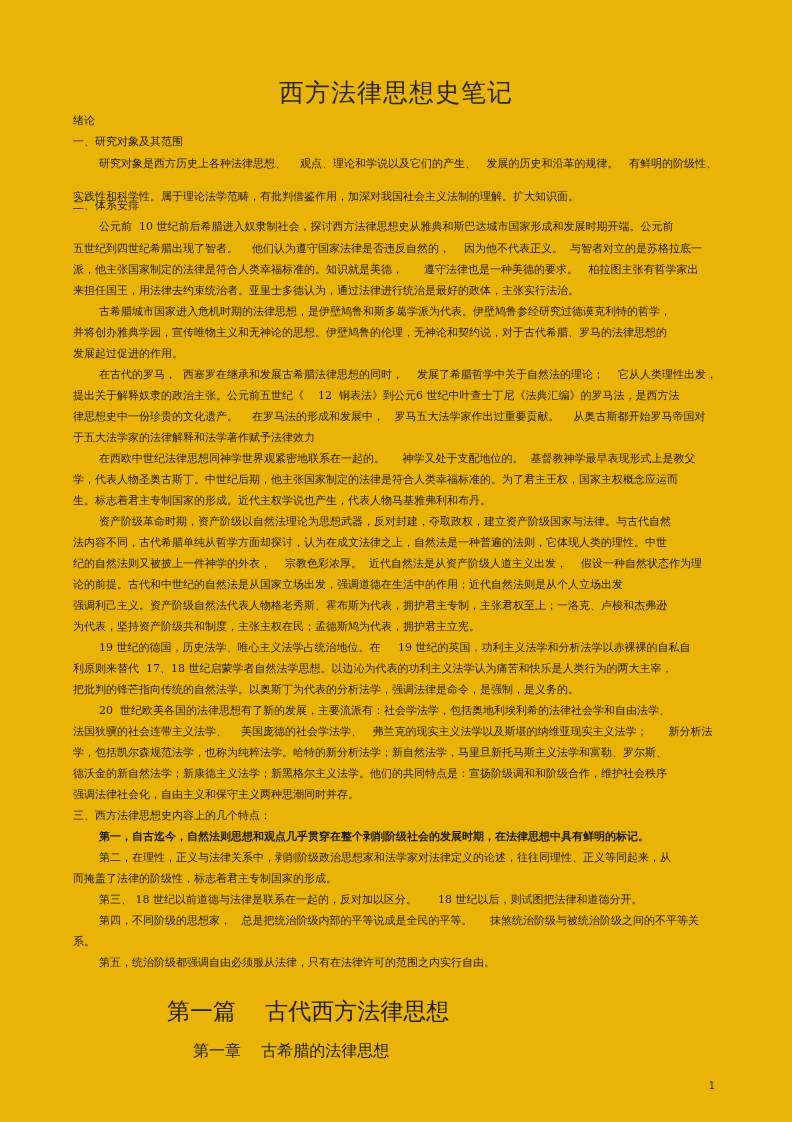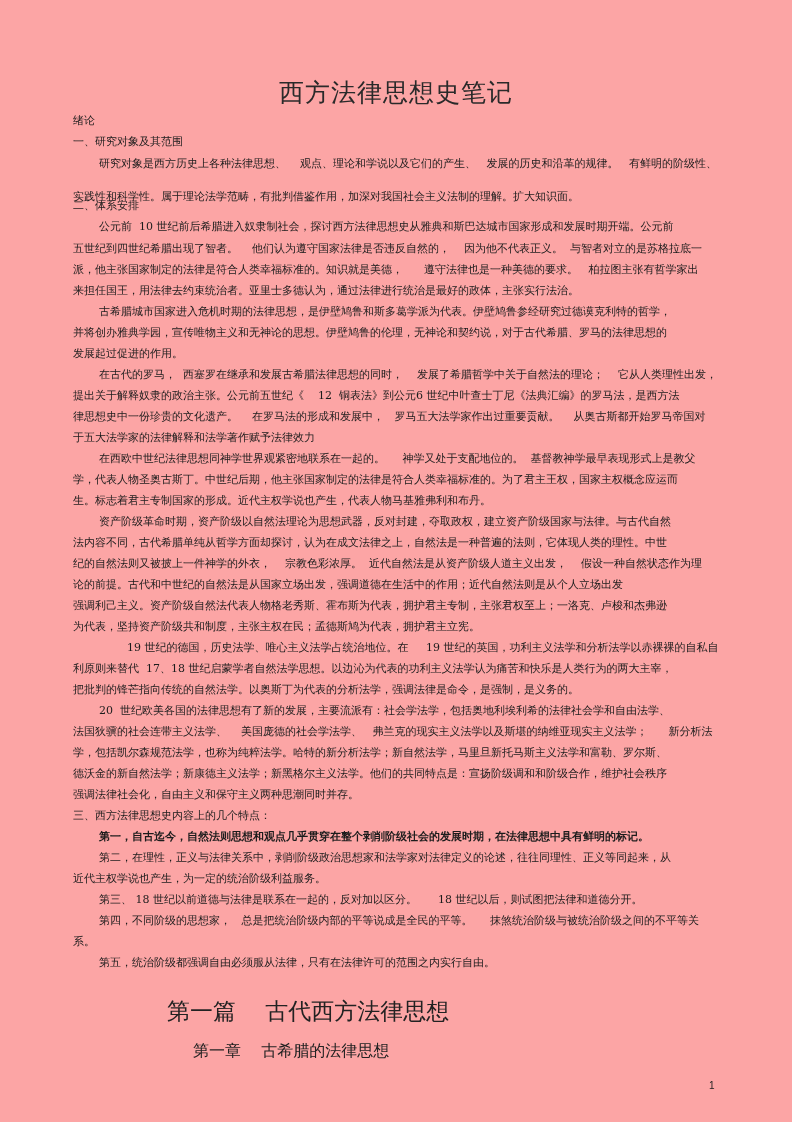--- a/index.html
+++ b/index.html
@@ -1,18 +1,18 @@
 <!DOCTYPE html>
 <html><head>
 <meta charset="utf-8">
 <style>
   html, body { margin: 0; padding: 0; background: #ffffff; }
   body { width: 792px; height: 1122px; position: relative; overflow: hidden;
          font-family: "DejaVu Serif", "Liberation Serif", serif; color: #1a1a1a; }
-  .page { position: absolute; left: 0; top: 0; width: 792px; height: 1122px; background: #fca5a5; }
+  .page { position: absolute; left: 0; top: 0; width: 792px; height: 1122px; background: #eab308; }
   .title { position: absolute; left: 0; width: 792px; top: 76px; text-align: center;
            font-size: 25px; color: #2a2a2a; letter-spacing: 1px; }
   .line { position: absolute; left: 73px; font-size: 11px; line-height: 14px; white-space: pre;
           color: #1c1c1c; }
   .ind { left: 99px; }
   .part { position: absolute; left: 167px; top: 996px; font-size: 23px; color: #222; white-space: pre; }
   .chap { position: absolute; left: 193px; top: 1041px; font-size: 16px; color: #222; white-space: pre; }
   .pno { position: absolute; left: 709px; top: 1080px; font-family: "Liberation Sans", sans-serif;
          font-size: 10px; color: #222; }
 </style>
@@ -40,32 +40,32 @@
       <div class="line" style="top: 431px;">于五大法学家的法律解释和法学著作赋予法律效力</div>
       <div class="line ind" style="top: 452px;">在西欧中世纪法律思想同神学世界观紧密地联系在一起的。     神学又处于支配地位的。  基督教神学最早表现形式上是教父</div>
       <div class="line" style="top: 473px;">学，代表人物圣奥古斯丁。中世纪后期，他主张国家制定的法律是符合人类幸福标准的。为了君主王权，国家主权概念应运而</div>
       <div class="line" style="top: 494px;">生。标志着君主专制国家的形成。近代主权学说也产生，代表人物马基雅弗利和布丹。</div>
       <div class="line ind" style="top: 515px;">资产阶级革命时期，资产阶级以自然法理论为思想武器，反对封建，夺取政权，建立资产阶级国家与法律。与古代自然</div>
       <div class="line" style="top: 536px;">法内容不同，古代希腊单纯从哲学方面却探讨，认为在成文法律之上，自然法是一种普遍的法则，它体现人类的理性。中世</div>
       <div class="line" style="top: 557px;">纪的自然法则又被披上一件神学的外衣，    宗教色彩浓厚。  近代自然法是从资产阶级人道主义出发，    假设一种自然状态作为理</div>
       <div class="line" style="top: 578px;">论的前提。古代和中世纪的自然法是从国家立场出发，强调道德在生活中的作用；近代自然法则是从个人立场出发</div>
       <div class="line" style="top: 599px;">强调利己主义。资产阶级自然法代表人物格老秀斯、霍布斯为代表，拥护君主专制，主张君权至上；一洛克、卢梭和杰弗逊</div>
       <div class="line" style="top: 620px;">为代表，坚持资产阶级共和制度，主张主权在民；孟德斯鸠为代表，拥护君主立宪。</div>
-      <div class="line ind" style="top: 641px; margin-left: 28px;">19 世纪的德国，历史法学、唯心主义法学占统治地位。在     19 世纪的英国，功利主义法学和分析法学以赤裸裸的自私自</div>
+      <div class="line ind" style="top: 641px;">19 世纪的德国，历史法学、唯心主义法学占统治地位。在     19 世纪的英国，功利主义法学和分析法学以赤裸裸的自私自</div>
       <div class="line" style="top: 662px;">利原则来替代  17、18 世纪启蒙学者自然法学思想。以边沁为代表的功利主义法学认为痛苦和快乐是人类行为的两大主宰，</div>
       <div class="line" style="top: 683px;">把批判的锋芒指向传统的自然法学。以奥斯丁为代表的分析法学，强调法律是命令，是强制，是义务的。</div>
       <div class="line ind" style="top: 704px;">20  世纪欧美各国的法律思想有了新的发展，主要流派有：社会学法学，包括奥地利埃利希的法律社会学和自由法学、</div>
       <div class="line" style="top: 725px;">法国狄骥的社会连带主义法学、    美国庞德的社会学法学、   弗兰克的现实主义法学以及斯堪的纳维亚现实主义法学；      新分析法</div>
       <div class="line" style="top: 746px;">学，包括凯尔森规范法学，也称为纯粹法学。哈特的新分析法学；新自然法学，马里旦新托马斯主义法学和富勒、罗尔斯、</div>
       <div class="line" style="top: 767px;">德沃金的新自然法学；新康德主义法学；新黑格尔主义法学。他们的共同特点是：宣扬阶级调和和阶级合作，维护社会秩序</div>
       <div class="line" style="top: 788px;">强调法律社会化，自由主义和保守主义两种思潮同时并存。</div>
       <div class="line" style="top: 809px;">三、西方法律思想史内容上的几个特点：</div>
       <div class="line ind" style="top: 830px; font-weight: bold;">第一，自古迄今，自然法则思想和观点几乎贯穿在整个剥削阶级社会的发展时期，在法律思想中具有鲜明的标记。</div>
       <div class="line ind" style="top: 851px;">第二，在理性，正义与法律关系中，剥削阶级政治思想家和法学家对法律定义的论述，往往同理性、正义等同起来，从</div>
-      <div class="line" style="top: 872px;">近代主权学说也产生，为一定的统治阶级利益服务。</div>
+      <div class="line" style="top: 872px;">而掩盖了法律的阶级性，标志着君主专制国家的形成。</div>
       <div class="line ind" style="top: 893px;">第三、 18 世纪以前道德与法律是联系在一起的，反对加以区分。      18 世纪以后，则试图把法律和道德分开。</div>
       <div class="line ind" style="top: 914px; text-align: center;">第四，不同阶级的思想家，   总是把统治阶级内部的平等说成是全民的平等。     抹煞统治阶级与被统治阶级之间的不平等关</div>
       <div class="line" style="top: 935px;">系。</div>
       <div class="line ind" style="top: 956px;">第五，统治阶级都强调自由必须服从法律，只有在法律许可的范围之内实行自由。</div>
     </div>
   <div class="part">第一篇    古代西方法律思想</div>
   <div class="chap">第一章    古希腊的法律思想</div>
   <div class="pno">1</div>
 </div>
 

